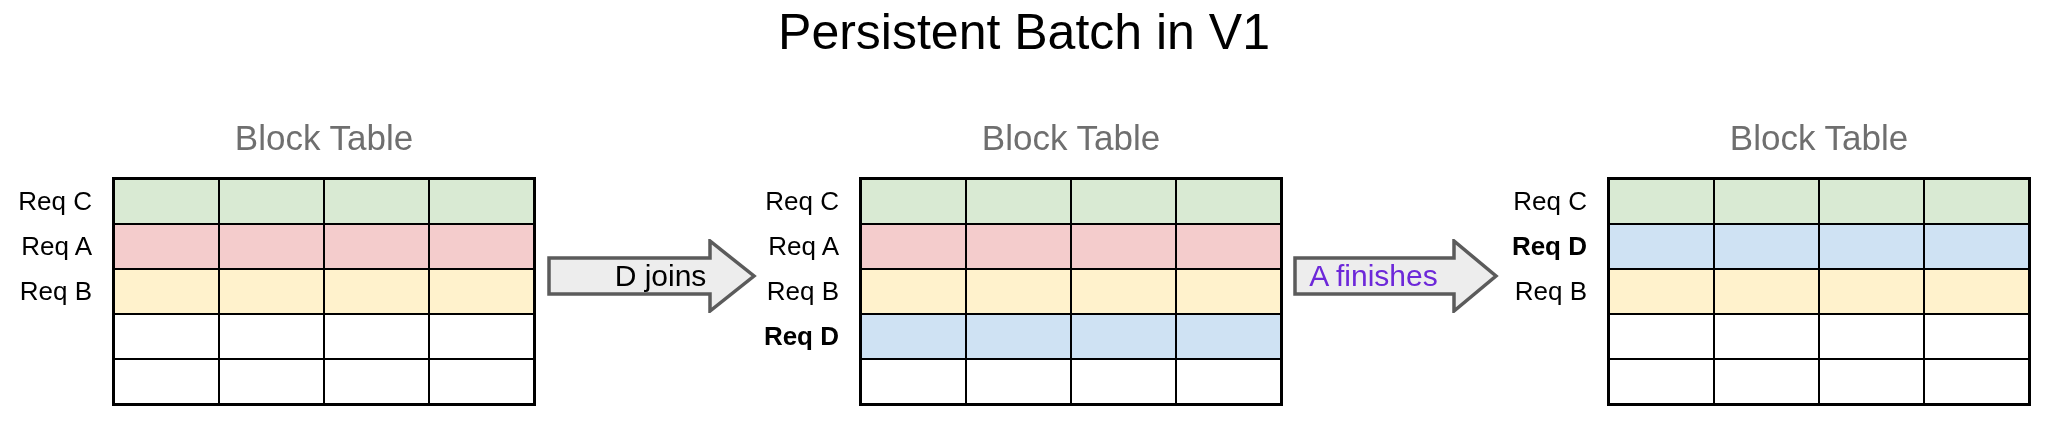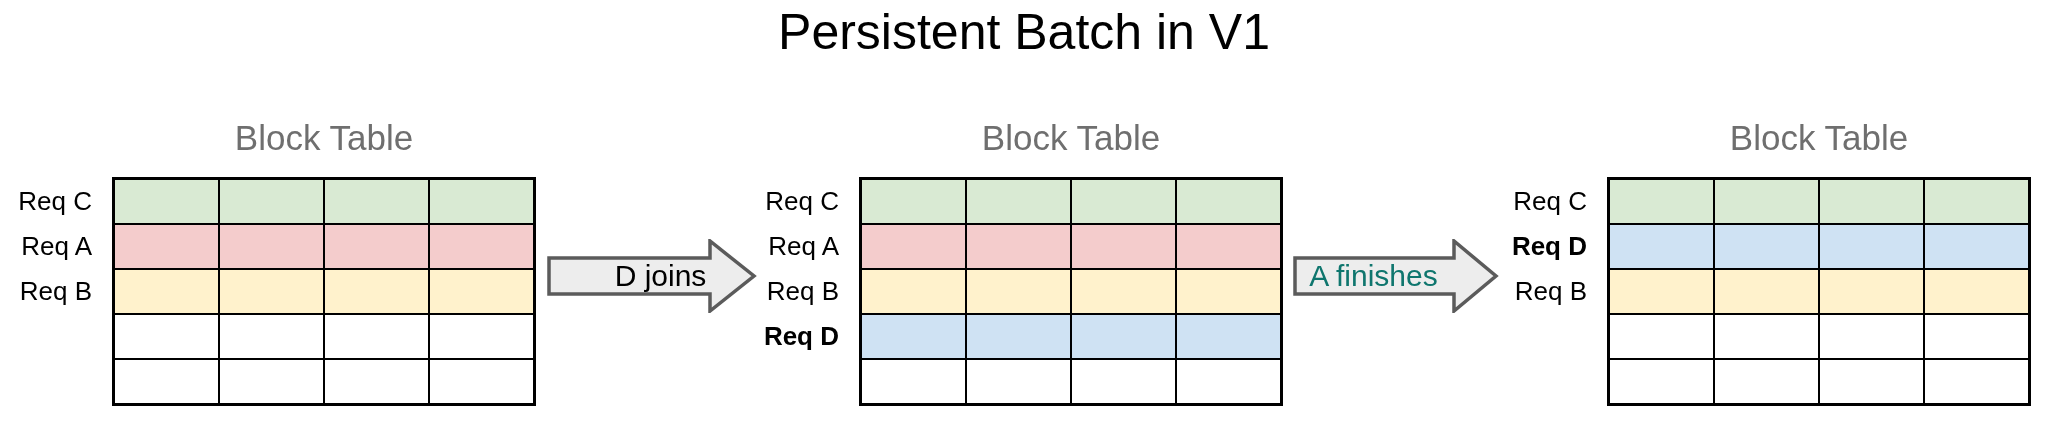--- a/index.html
+++ b/index.html
@@ -177,16 +177,16 @@
     <svg viewBox="0 0 210 74">
       <polygon class="arrow-shape" points="2,19 163,19 163,2 207,37 163,72 163,55 2,55" fill="#ededed" stroke="#5b5b5b" stroke-width="3.5" stroke-linejoin="miter"></polygon>
     </svg>
     <div class="arrow-label" style="color: rgb(0, 0, 0);">D joins</div>
   </div>
 
   <div class="fat-arrow" id="arrow-1">
     <svg viewBox="0 0 206 74">
       <polygon class="arrow-shape" points="2,19 161,19 161,2 203,37 161,72 161,55 2,55" fill="#ededed" stroke="#5b5b5b" stroke-width="3.5" stroke-linejoin="miter"></polygon>
     </svg>
-    <div class="arrow-label" style="color: #0f766e;">A finishes</div>
+    <div class="arrow-label" style="color: #6d28d9;">A finishes</div>
   </div>
 
 </div>
 
 </body></html>

